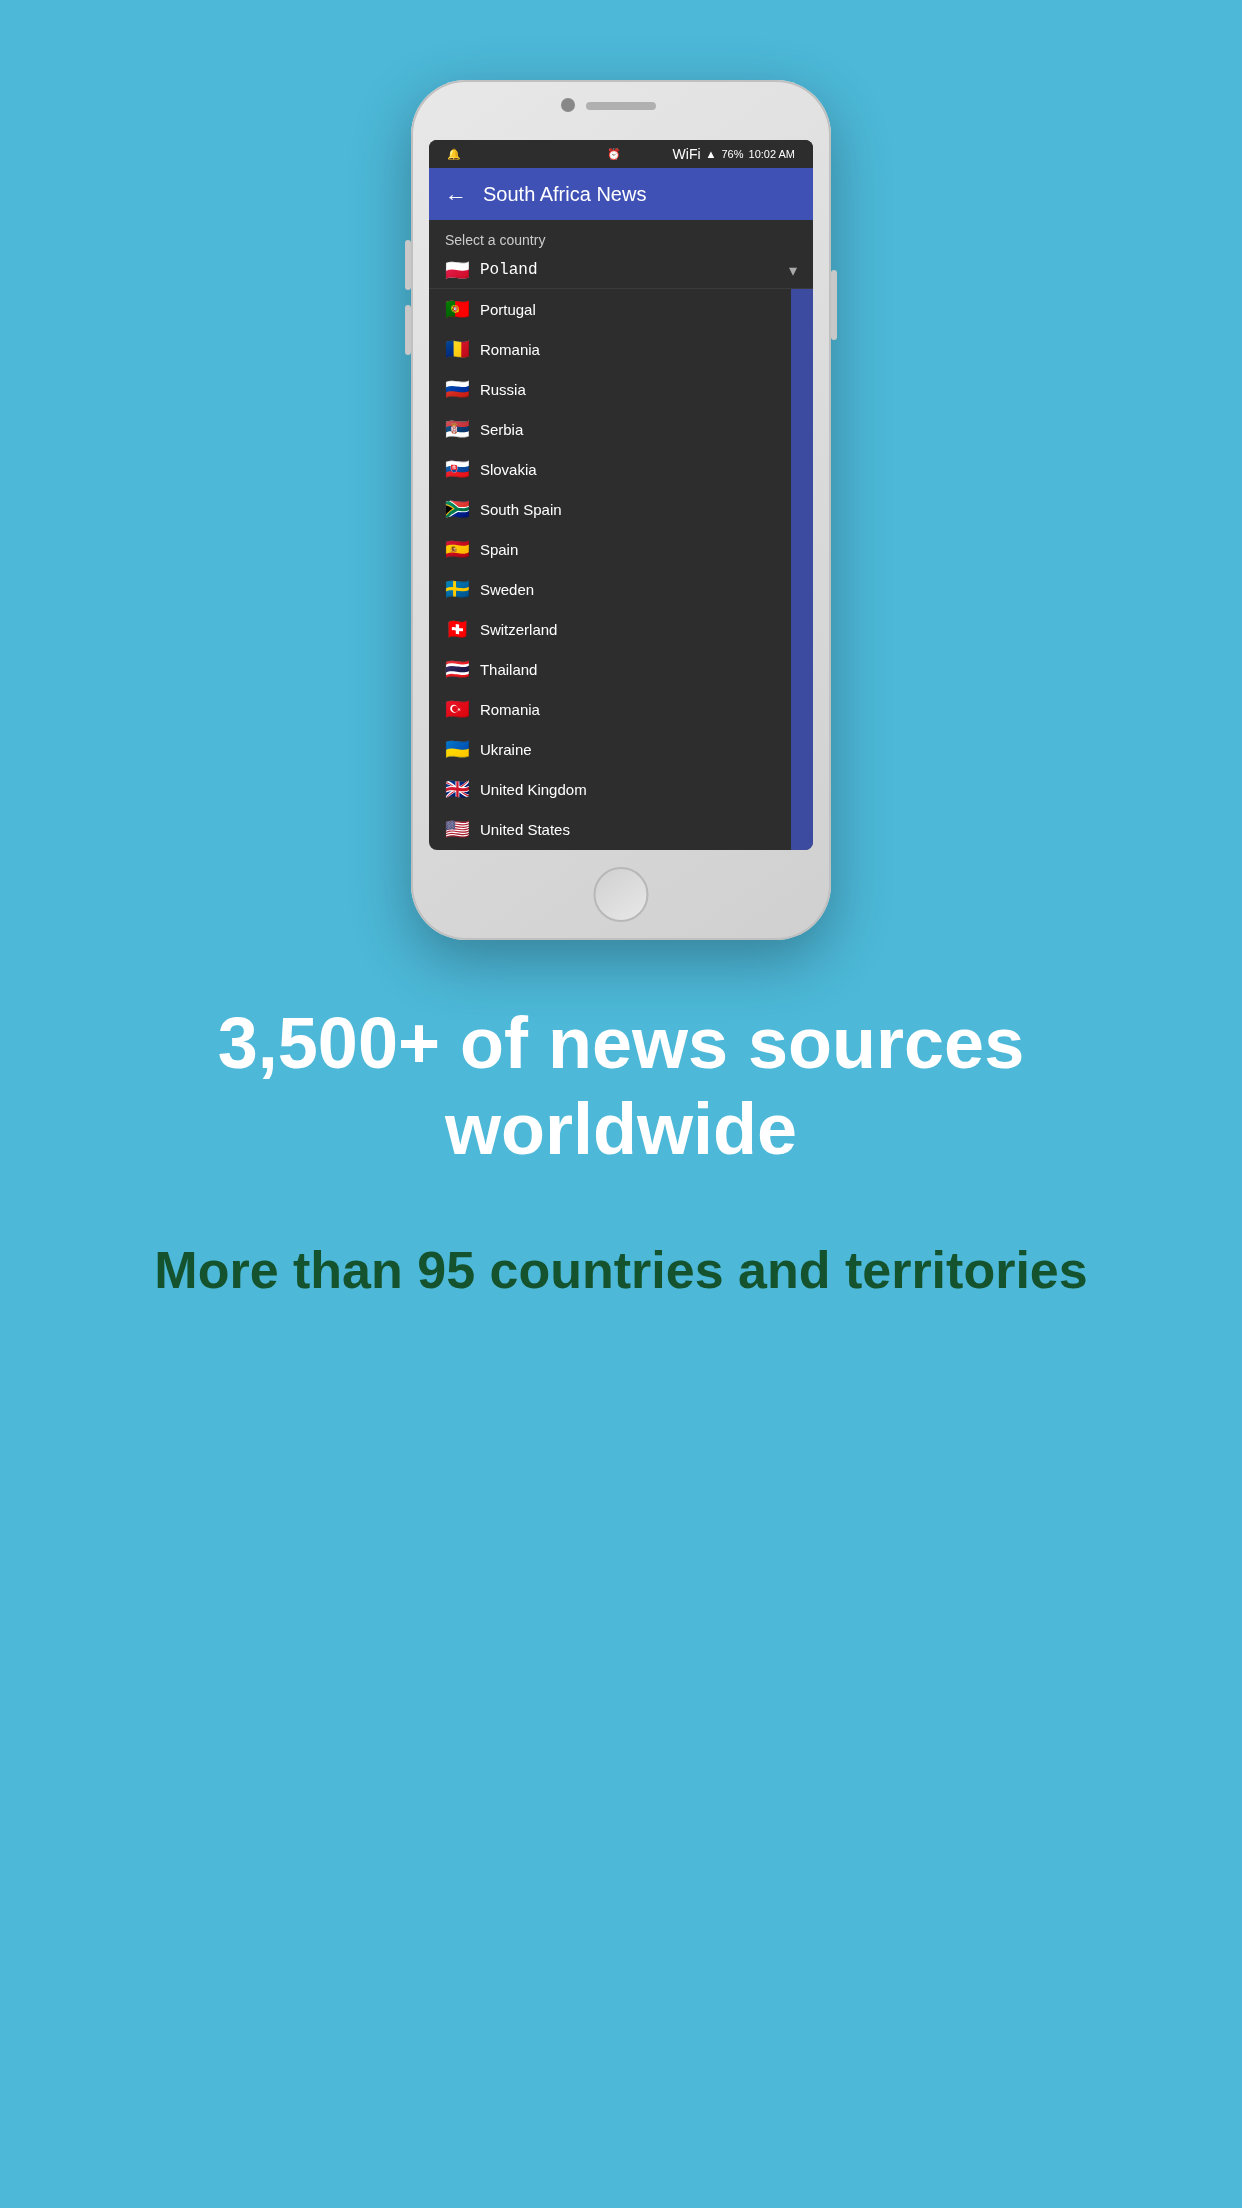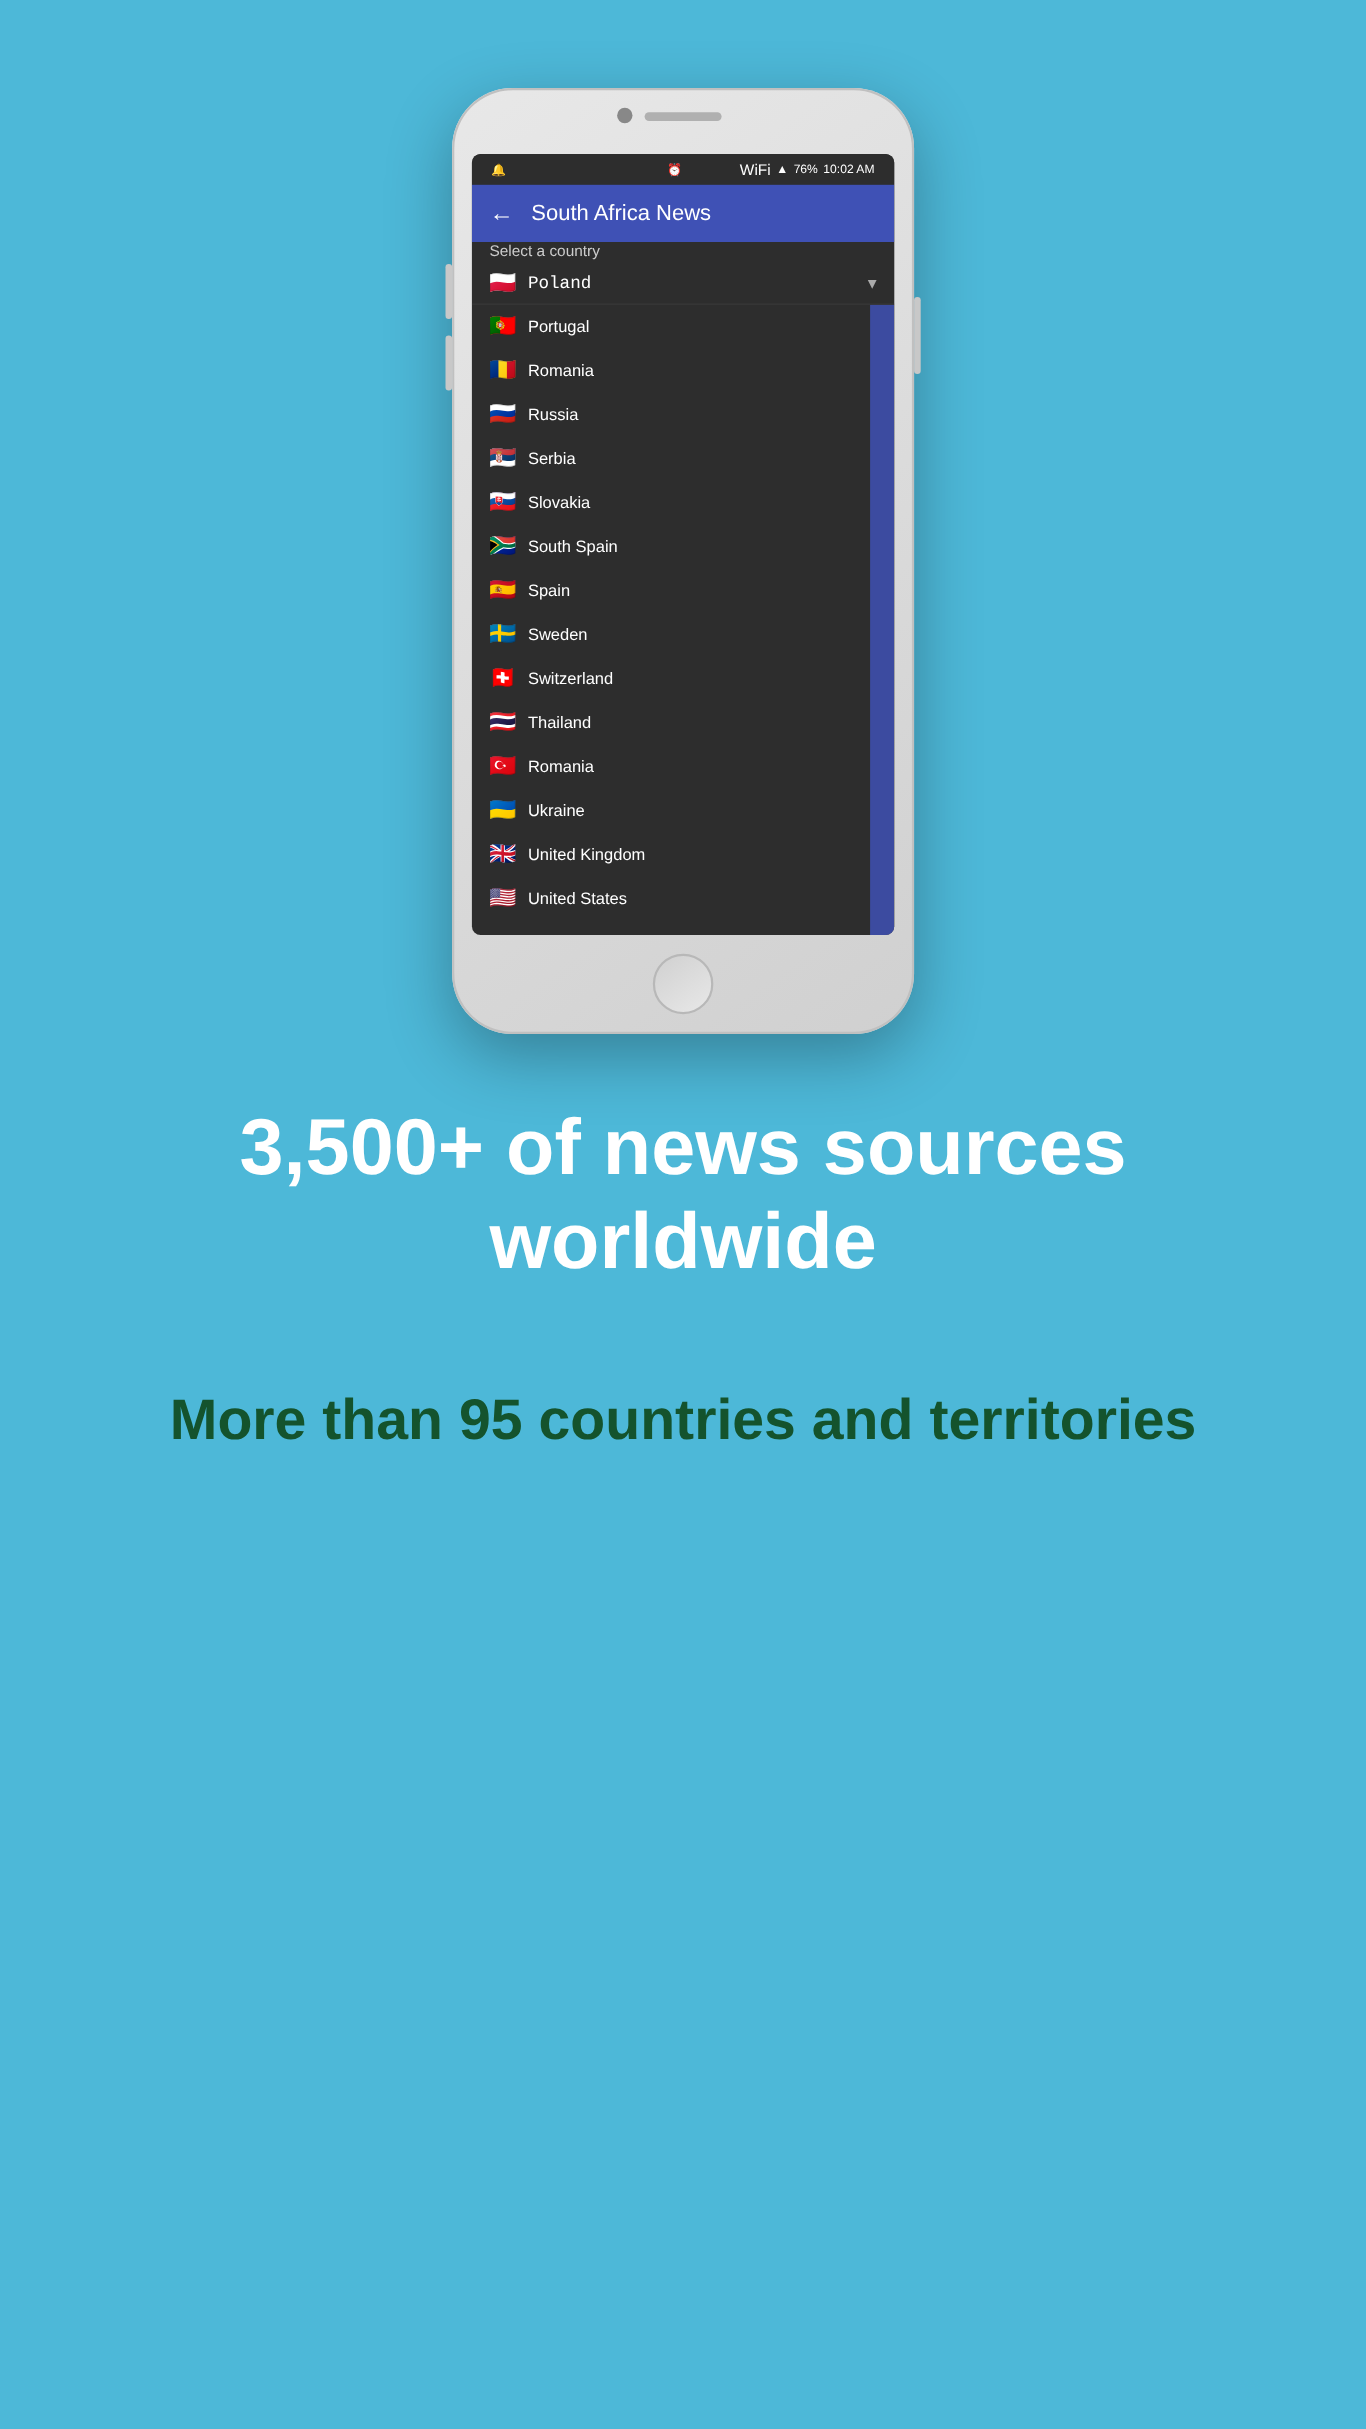--- a/index.html
+++ b/index.html
@@ -152,21 +152,21 @@
     }
 
     .app-bar-title {
       color: white;
       font-size: 20px;
       font-weight: 500;
     }
 
     
     .select-label {
-      padding: 0 16px 4px;
+      padding: 12px 16px 4px;
       color: #cccccc;
       font-size: 14px;
       flex-shrink: 0;
     }
 
     
     .dropdown-row {
       display: flex;
       align-items: center;
       padding: 8px 16px;
@@ -227,21 +227,21 @@
     }
 
     
     .bottom-section {
       margin-top: 60px;
       display: flex;
       flex-direction: column;
       align-items: center;
       padding: 0 60px;
       text-align: center;
-      gap: 85px;
+      gap: 64px;
     }
 
     .headline-text {
       color: white;
       font-size: 72px;
       font-weight: 700;
       line-height: 1.2;
     }
 
     .subheadline-text {

